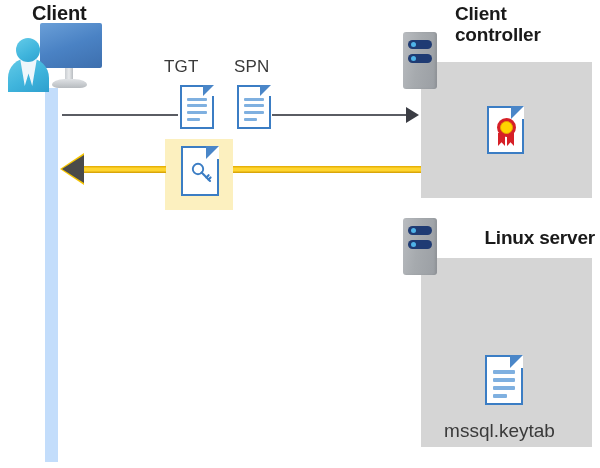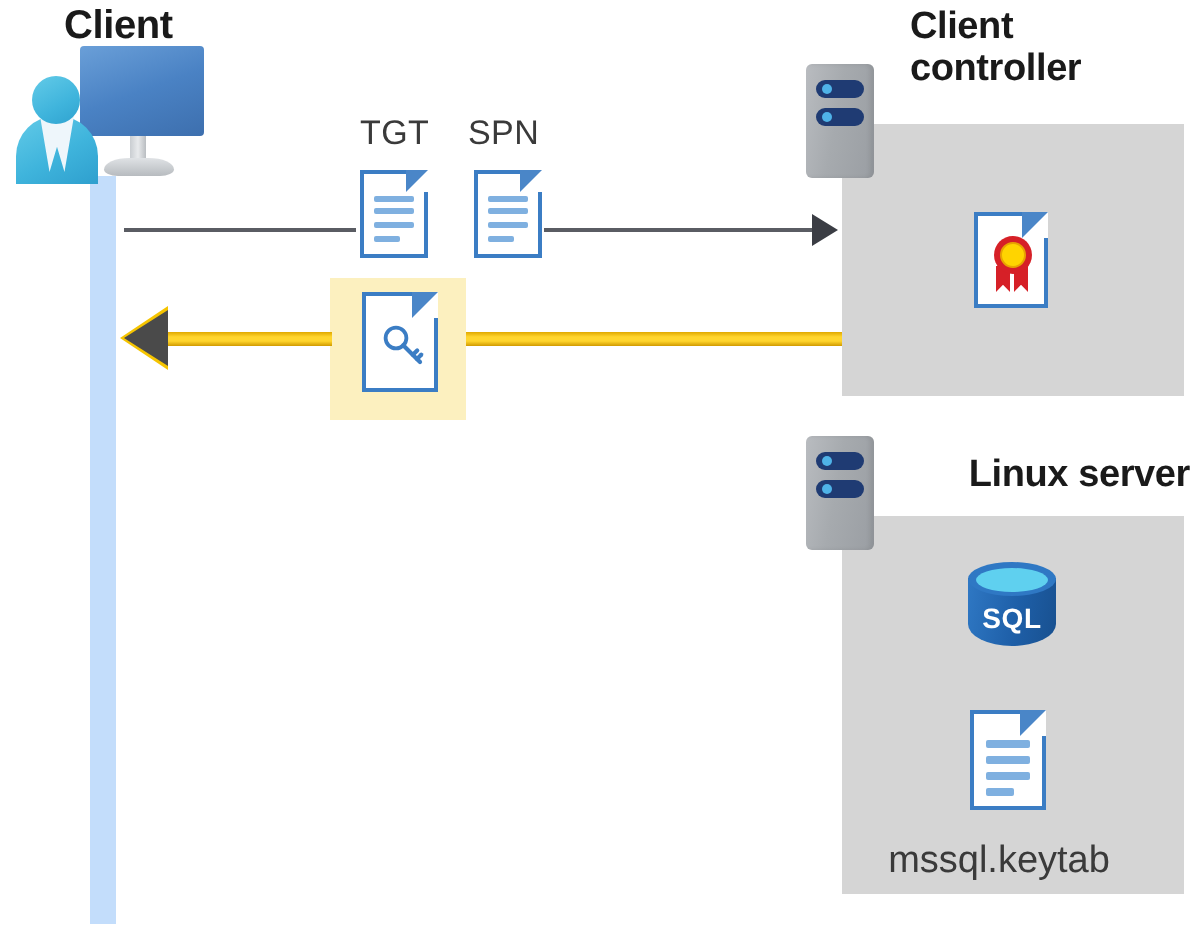--- a/index.html
+++ b/index.html
@@ -108,21 +108,21 @@
 
   .doc-sm .l1{left:5px;top:11px;width:20px;height:3px;}
   .doc-sm .l2{left:5px;top:17px;width:20px;height:3px;}
   .doc-sm .l3{left:5px;top:24px;width:20px;height:3px;}
   .doc-sm .l4{left:5px;top:31px;width:13px;height:3px;}
 
   
   .doc-label{
     position:absolute;font-size:17px;color:#3a3a3a;letter-spacing:0.2px;
   }
-  #label-tgt{left:180px;top:57px;}
+  #label-tgt{left:164px;top:57px;}
   #label-spn{left:234px;top:57px;}
 
   
   #ticket-highlight{
     left:165px;top:139px;width:68px;height:71px;background:#fcf0bf;
   }
   #doc-ticket{left:181px;top:146px;width:38px;height:50px;}
   #doc-ticket .fold{border-width:0 0 13px 13px;border-color:transparent transparent #ffffff #4a86c8;right:-2px;top:-2px;}
   .key-glyph{
     position:absolute;left:7px;top:13px;width:24px;height:24px;
@@ -282,26 +282,20 @@
 
   <div class="abs title" id="linux-title">Linux server</div>
 
   <div class="abs gray-panel" id="linux-panel"></div>
 
   <div class="abs server-icon" id="linux-server">
     <div class="pill p1"></div>
     <div class="pill p2"></div>
   </div>
 
-  <div class="abs" id="sql-icon">
-    <div class="db-body"></div>
-    <div class="db-top"></div>
-    <div class="db-top-inner"></div>
-    <div class="db-text">SQL</div>
-  </div>
 
   <div class="doc" id="doc-keytab">
     <div class="fold"></div>
     <div class="line l1"></div>
     <div class="line l2"></div>
     <div class="line l3"></div>
     <div class="line l4"></div>
   </div>
 
   <div class="abs" id="keytab-label">mssql.keytab</div>

